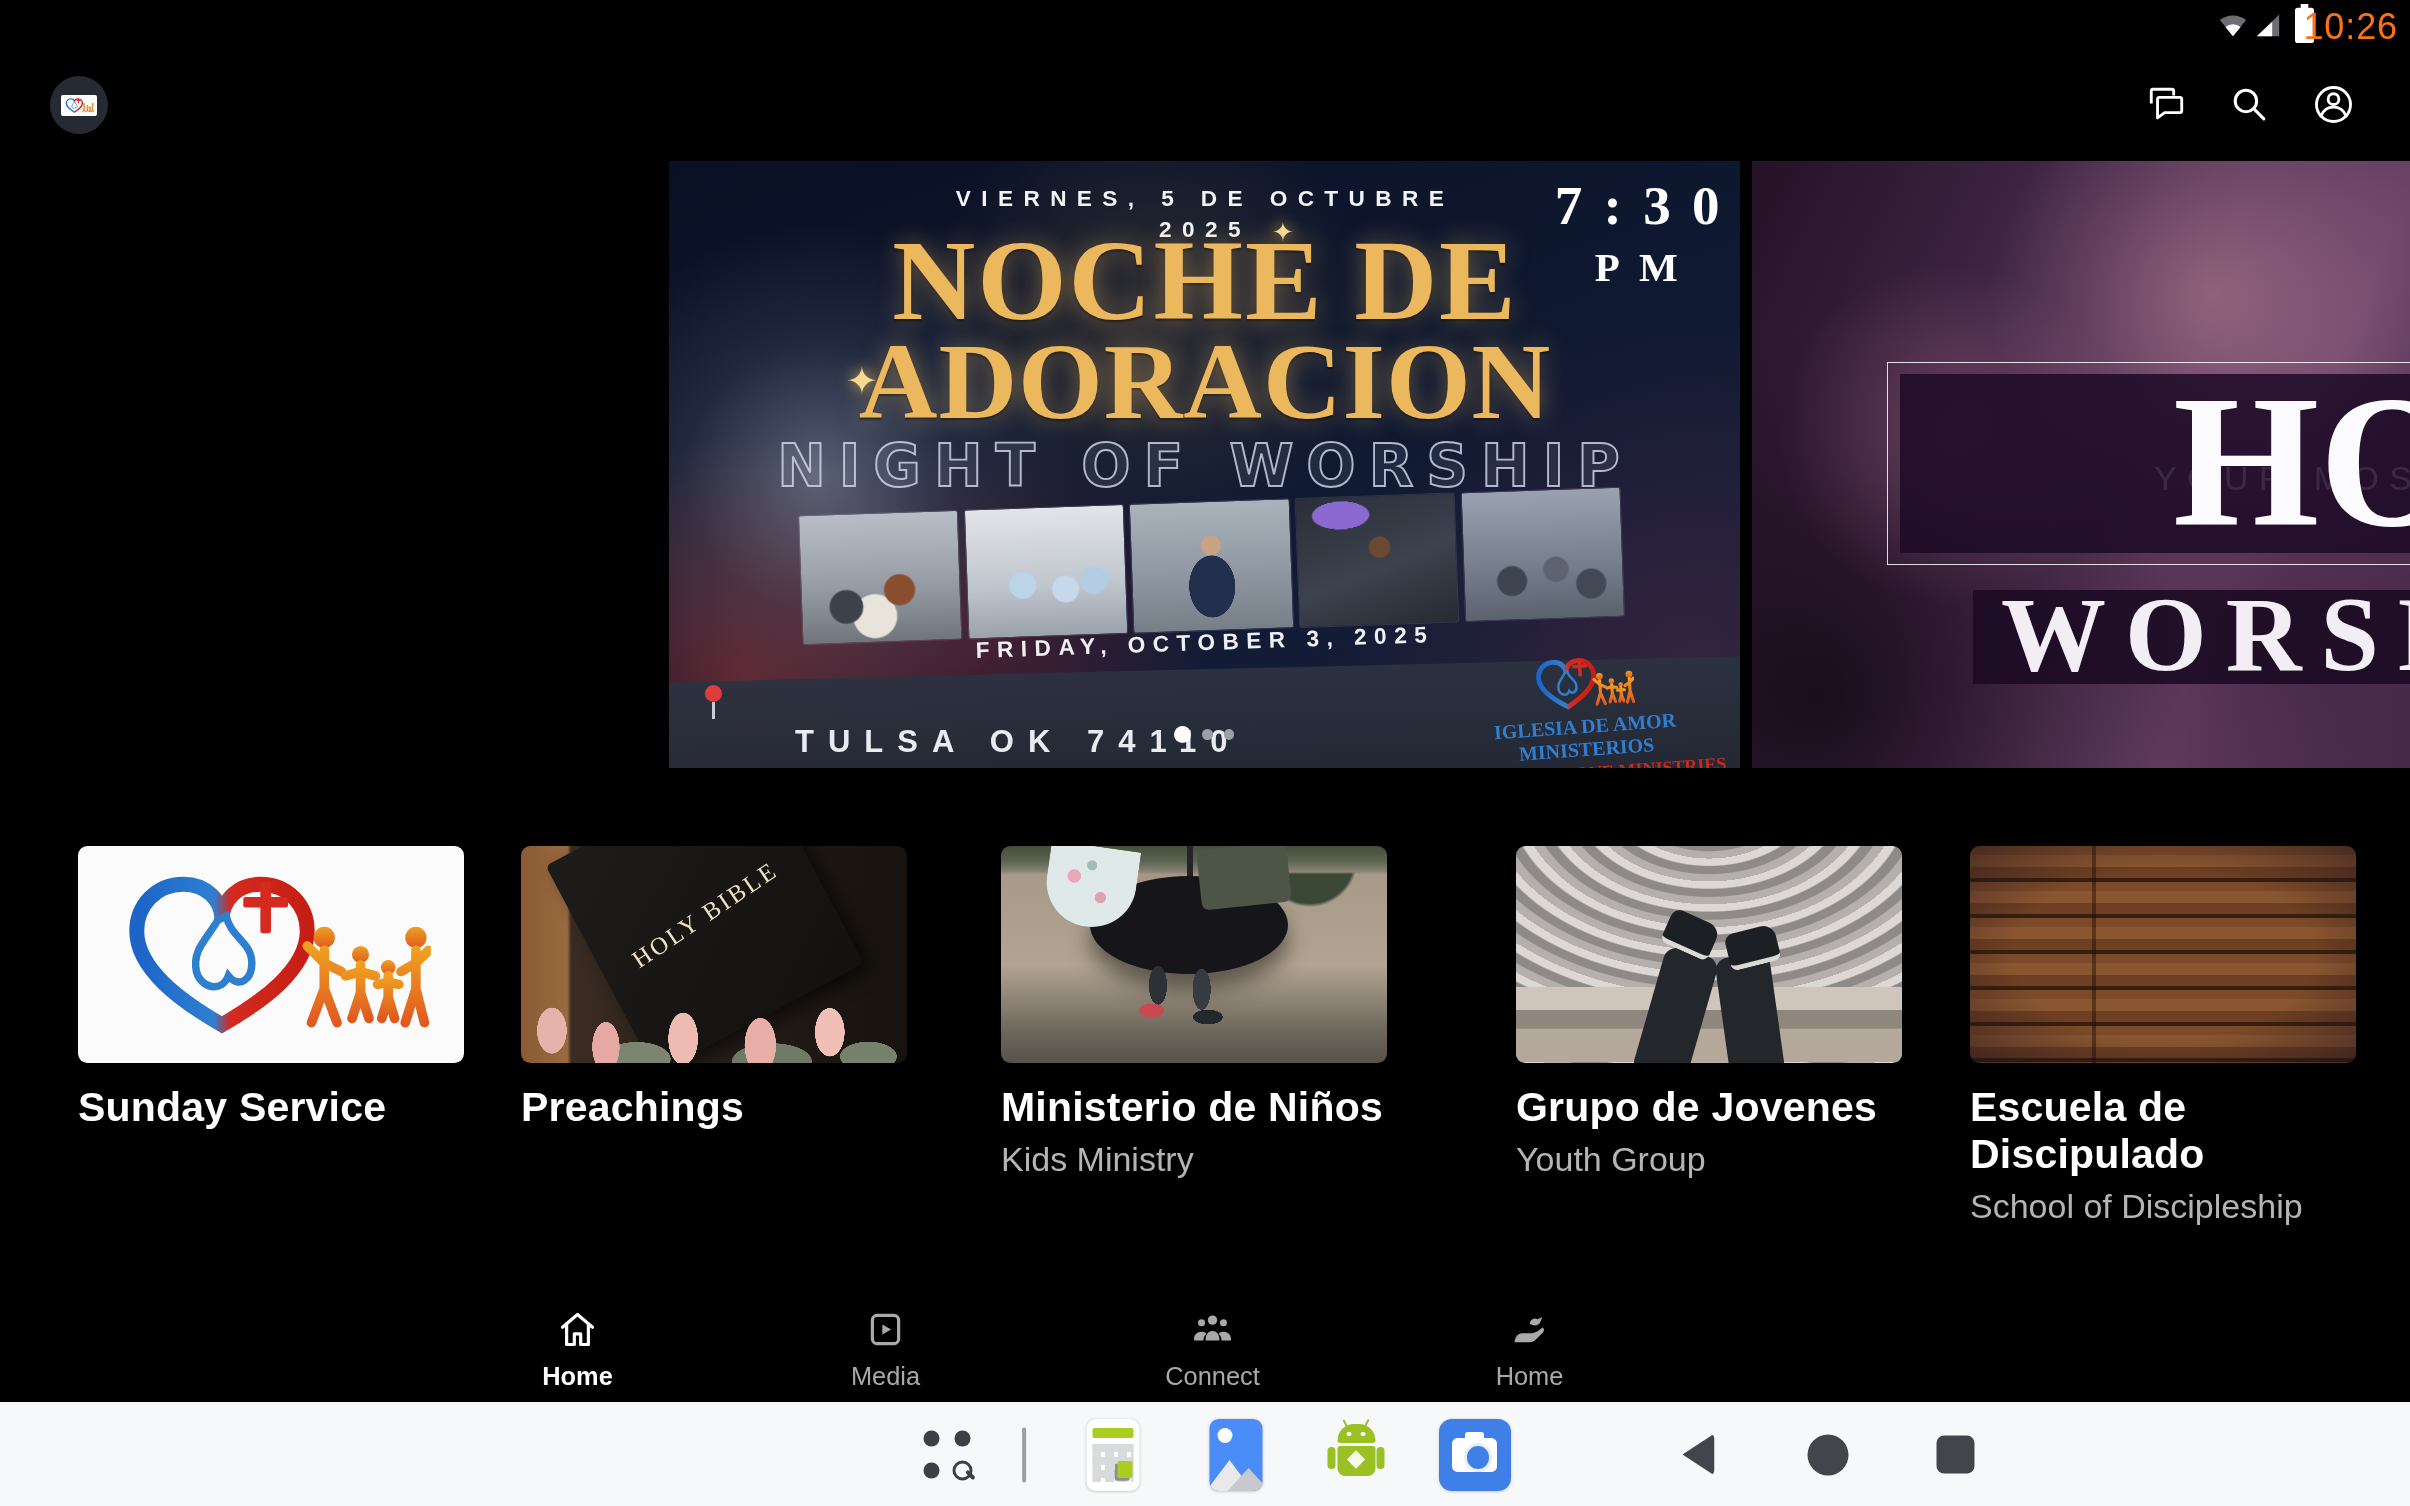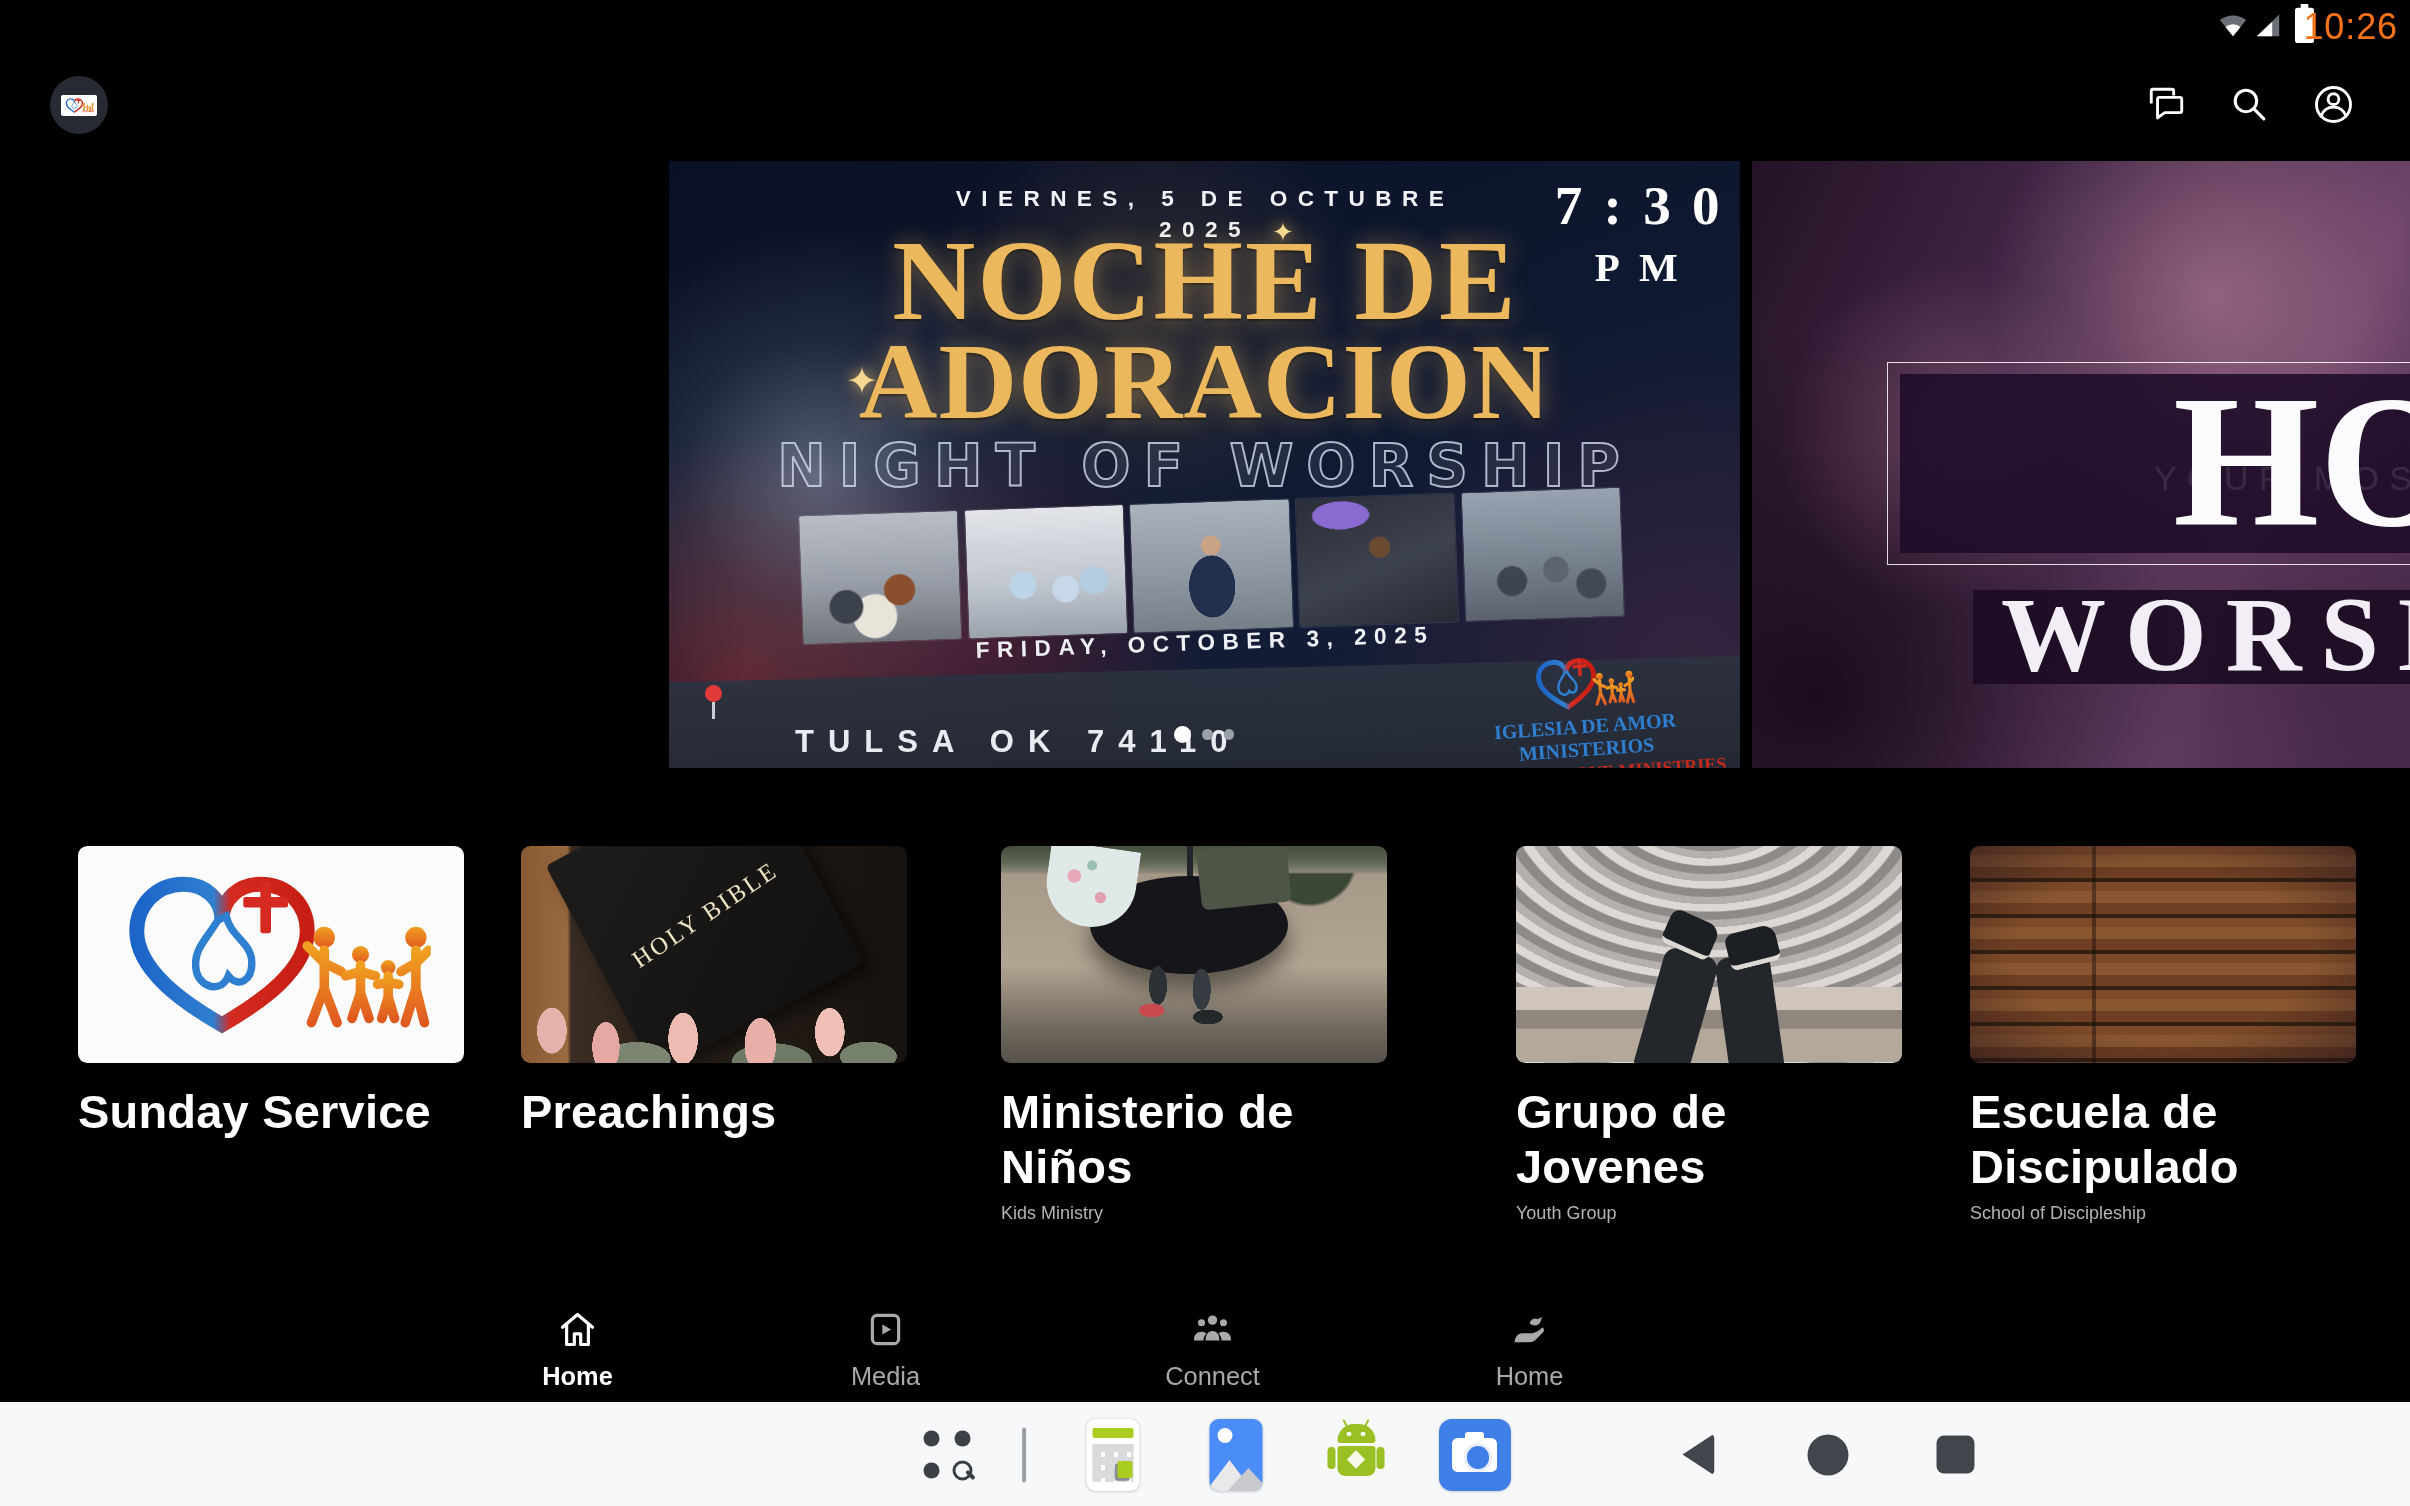--- a/index.html
+++ b/index.html
@@ -102,22 +102,22 @@
   #s2-title1{position:absolute;left:273px;top:7.5px;font-family:"Liberation Serif",serif;
       font-size:188px;font-weight:bold;line-height:160px;color:#fbfafc;white-space:nowrap;}
   #s2-box2{position:absolute;left:221px;top:429px;width:659px;height:94px;
       background:rgba(26,10,34,.88);}
   #s2-title2{position:absolute;left:28px;top:-3.8px;font-family:"Liberation Serif",serif;
       font-size:105px;font-weight:bold;line-height:98px;letter-spacing:19px;color:#f3edf6;white-space:nowrap;}
 
   
   .card{position:absolute;top:846px;width:386px;cursor:pointer;}
   .card-img{width:386px;height:217px;border-radius:9.4px;overflow:hidden;position:relative;}
-  .card-title{margin-top:21px;font-size:47px;font-weight:bold;color:#fff;letter-spacing:0.2px;}
-  .card-sub{margin-top:9.4px;font-size:18px;color:#b4b4b4;}
+  .card-title{margin-top:21px;font-size:41px;font-weight:bold;color:#fff;letter-spacing:0.2px;}
+  .card-sub{margin-top:9.4px;font-size:34px;color:#b4b4b4;}
   #card-0{left:78px;} #card-1{left:521px;} #card-2{left:1001px;} #card-3{left:1480px;margin-left:36px;} #card-4{left:1970px;}
 
   #card-0 .card-img{background:#fbfbfb;display:flex;align-items:center;justify-content:center;}
 
   
   #card-1 .card-img{background:linear-gradient(90deg,#8a5a34 0%,#9a6a40 12%,#3a2c22 13%,
       #241d17 55%,#17120e 100%);}
   .bible-book{position:absolute;left:66px;top:-49px;width:235px;height:235px;background:
       linear-gradient(145deg,#1d1c1a,#121110);transform:rotate(-28deg);border-radius:5.6px;
       box-shadow:7.5px 9.4px 17px rgba(0,0,0,.6);display:flex;align-items:center;justify-content:center;}

